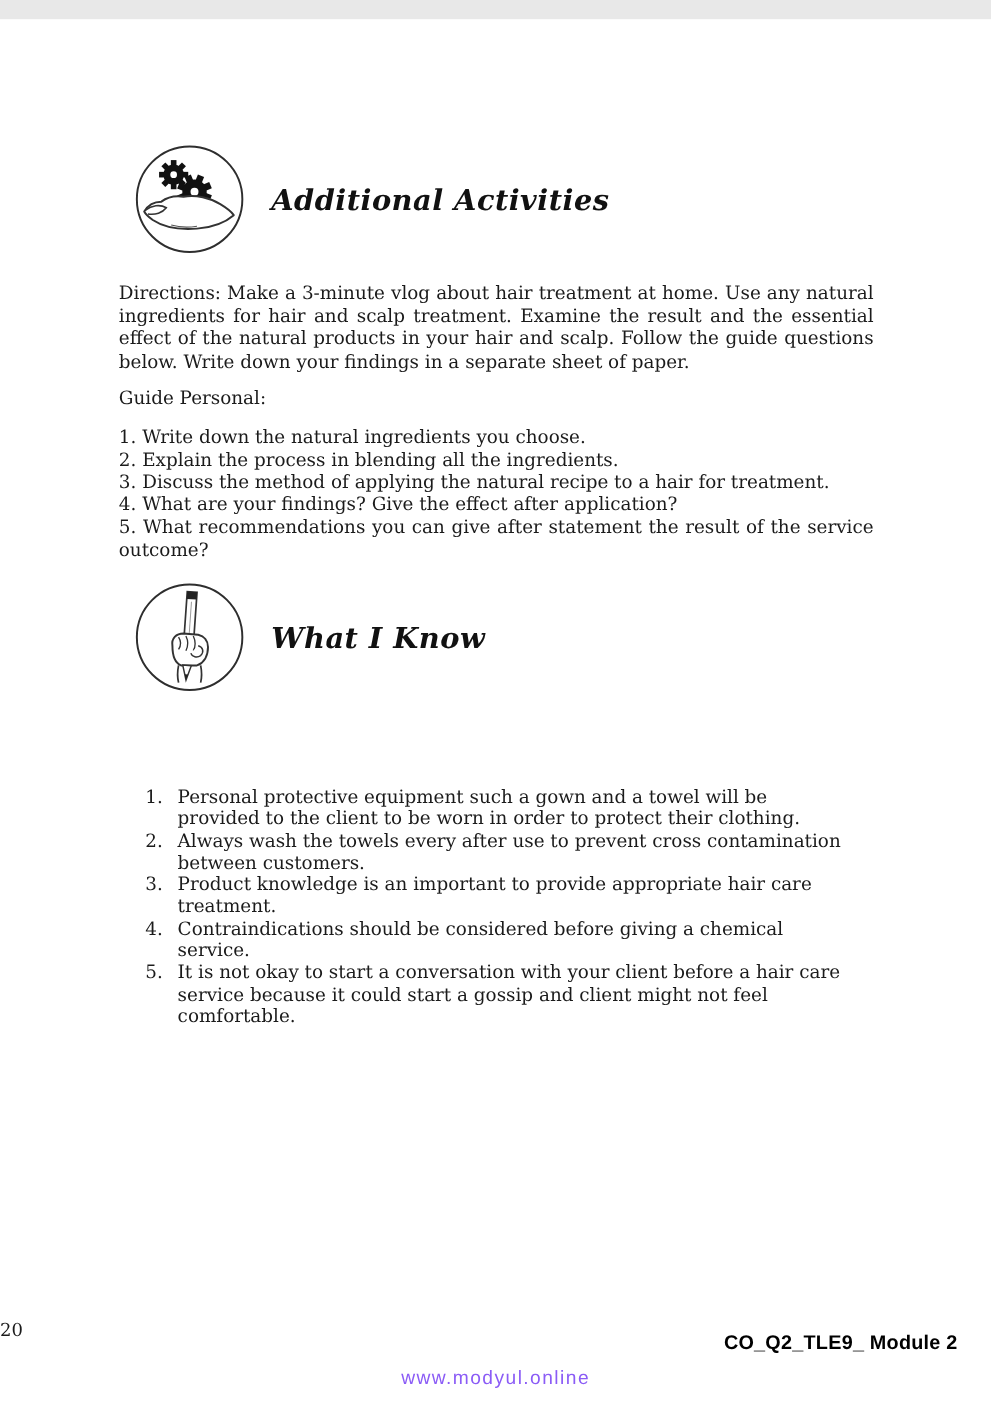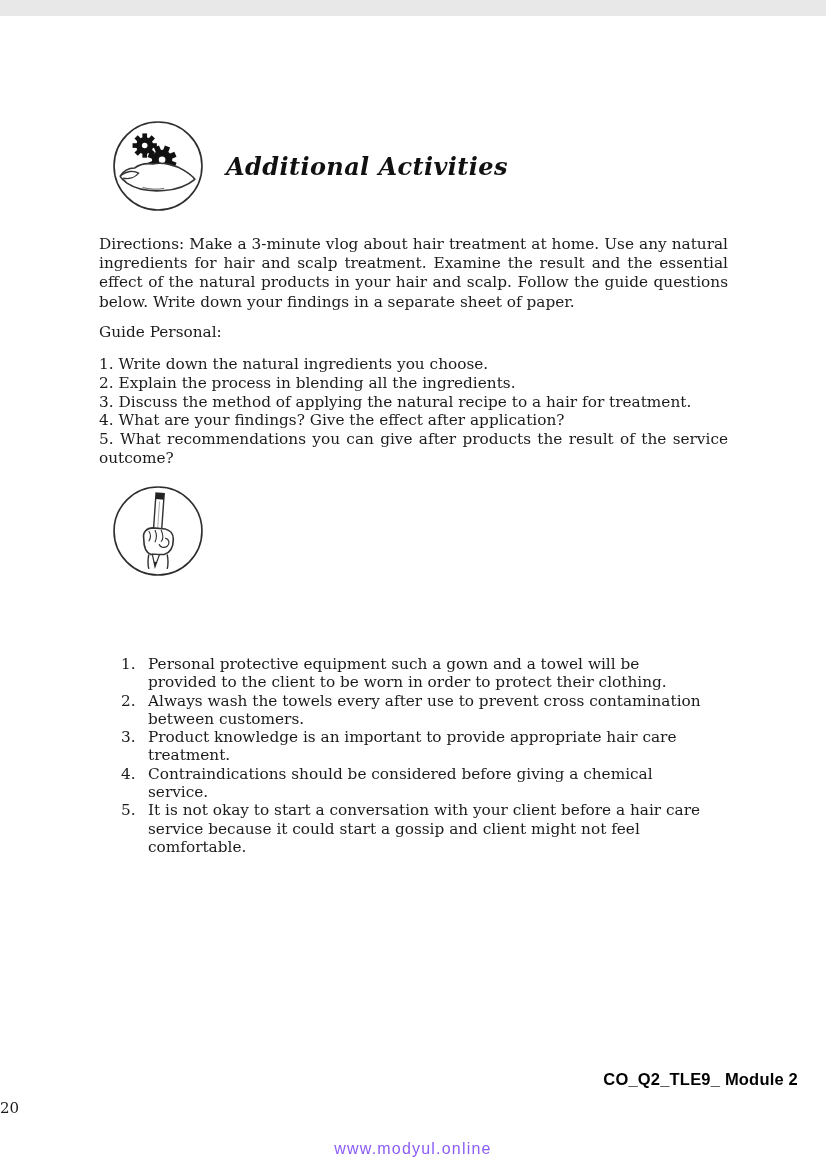--- a/index.html
+++ b/index.html
@@ -87,21 +87,21 @@
   
   .page-number {
     position: absolute;
     left: 0; top: 1083px;
     width: 826px;
     text-align: left;
     font-size: 15px;
   }
   .module-label {
     position: absolute;
-    right: 56px; top: 1054px;
+    right: 56px; top: 1094px;
     font-family: "Liberation Sans", sans-serif;
     font-weight: 700;
     font-size: 16.5px;
     letter-spacing: 0.2px;
     color: #000;
   }
   .watermark {
     position: absolute;
     left: 0; top: 1124px;
     width: 826px;
@@ -160,21 +160,21 @@
     <div class="section-title">Additional Activities</div>
   </div>
 
   <div class="para p1">Directions: Make a 3-minute vlog about hair treatment at home. Use any natural ingredients for hair and scalp treatment. Examine the result and the essential effect of the natural products in your hair and scalp. Follow the guide questions below. Write down your findings in a separate sheet of paper.</div>
   <div class="guide-label">Guide Personal:</div>
   <div class="list-inline">
       <div class="li">Write down the natural ingredients you choose.</div>
       <div class="li">Explain the process in blending all the ingredients.</div>
       <div class="li">Discuss the method of applying the natural recipe to a hair for treatment.</div>
       <div class="li">What are your findings? Give the effect after application?</div>
-      <div class="li">What recommendations you can give after products the result of the service outcome?</div>
+      <div class="li">What recommendations you can give after statement the result of the service outcome?</div>
     </div>
 
   <div class="section-header s2">
     <svg class="badge-icon" viewBox="0 0 90 90" aria-hidden="true">
       <circle cx="45" cy="45" r="43" fill="#ffffff" stroke="#2e2e2e" stroke-width="1.6"></circle>
       <g transform="rotate(4 44.5 45)">
         <polygon points="40.5,8 48.5,8 48.5,44 40.5,44" fill="#ffffff" stroke="#333" stroke-width="1.4"></polygon>
         <rect x="40.5" y="8" width="8" height="6" fill="#222"></rect>
         <line x1="44.5" y1="16" x2="44.5" y2="44" stroke="#999" stroke-width="0.8"></line>
       </g>
@@ -182,20 +182,21 @@
         <path d="M31 52 C30 46 34 42 40 42 L52 43 C57 44 60 48 60 53 C60 60 57 66 51 68 L38 68 C33 66 31 60 31 52 Z" fill="#ffffff" stroke="#333" stroke-width="1.6" stroke-linejoin="round"></path>
         <path d="M36 45 C38 48 38 52 36 55 M42 44 C44 48 44 52 42 56 M48 44 C50 48 50 53 48 56" fill="none" stroke="#333" stroke-width="1.1"></path>
         <path d="M52 52 C56 53 57 57 54 60 C51 62 47 61 46 58" fill="#ffffff" stroke="#333" stroke-width="1.2"></path>
         <path d="M36 68 C35 73 35 78 36 82 M54 68 C55 73 55 78 54 82" fill="none" stroke="#333" stroke-width="1.4"></path>
       </g>
       <g transform="rotate(4 44.5 45)">
         <polygon points="41,68 48,68 44.5,80" fill="#ffffff" stroke="#333" stroke-width="1.2"></polygon>
         <polygon points="43.1,75.3 45.9,75.3 44.5,80" fill="#222"></polygon>
       </g>
     </svg>
+    <div class="section-title">What I Know</div>
   </div>
 
   <div class="list-hang">
       <div class="li">
         <span class="num">1.</span>
         <span class="txt">Personal protective equipment such a gown and a towel will be provided to the client to be worn in order to protect their clothing.</span>
       </div>
       <div class="li">
         <span class="num">2.</span>
         <span class="txt">Always wash the towels every after use to prevent cross contamination between customers.</span>

